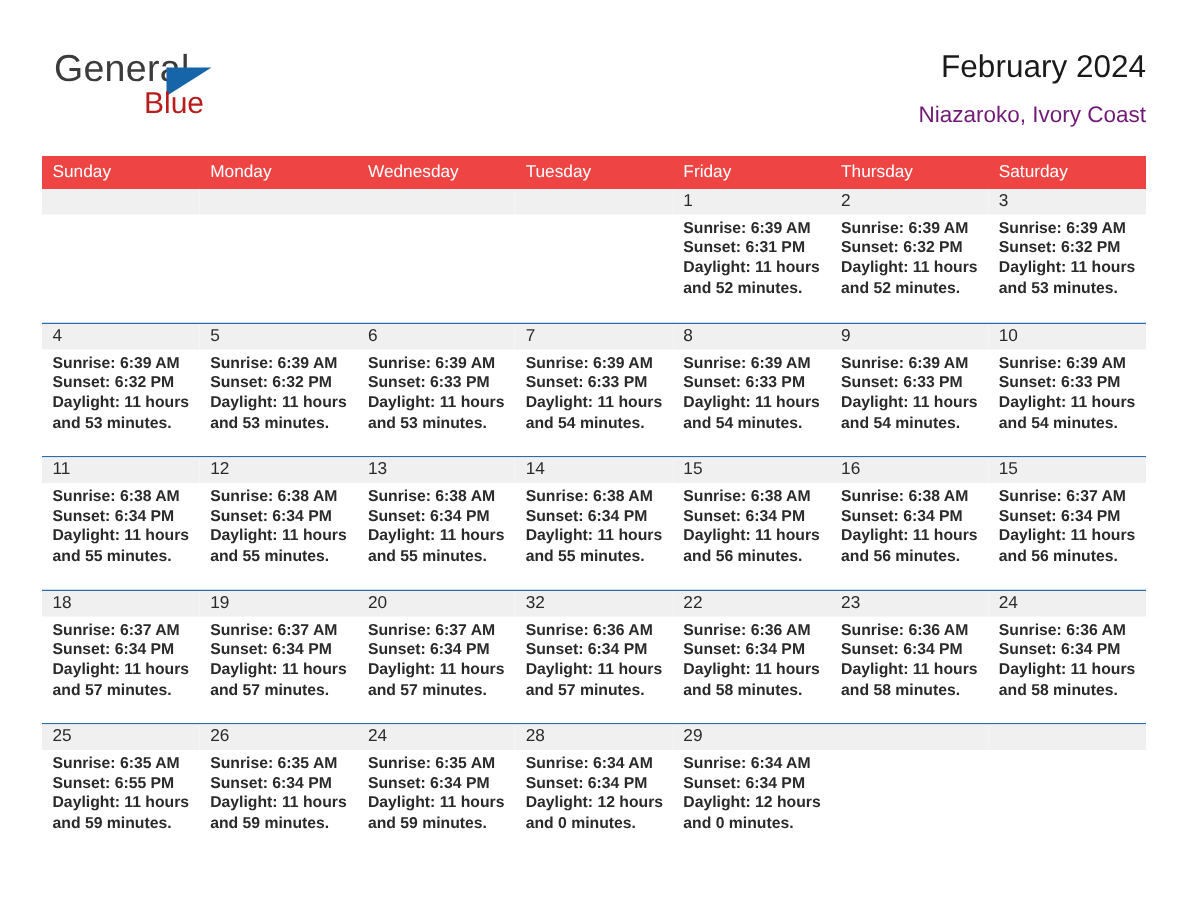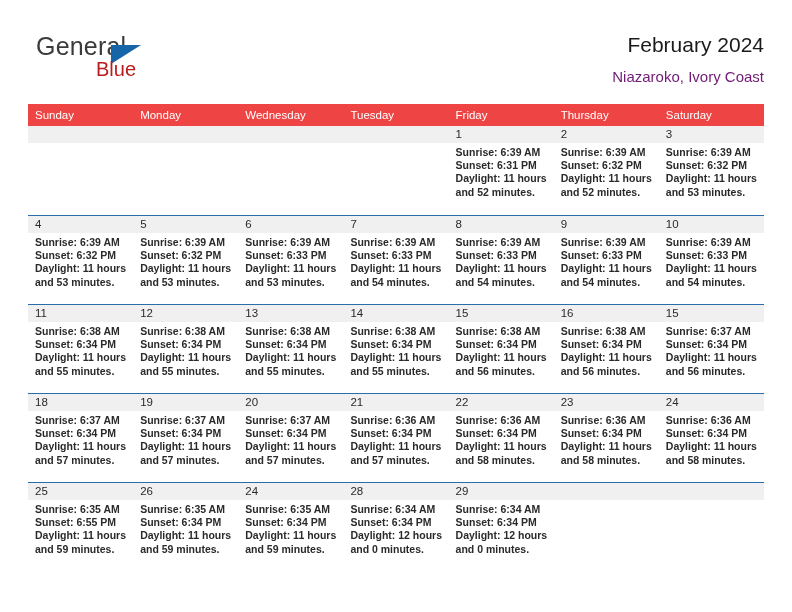--- a/index.html
+++ b/index.html
@@ -398,21 +398,21 @@
               <div class="day-num">20</div>
             </div>
             <div class="day-info">
               <div>Sunrise: 6:37 AM</div>
               <div>Sunset: 6:34 PM</div>
               <div class="dl">Daylight: 11 hours and 57 minutes.</div>
             </div>
           </div>
           <div class="day-cell">
             <div class="day-band">
-              <div class="day-num">21</div>
+              <div class="day-num">32</div>
             </div>
             <div class="day-info">
               <div>Sunrise: 6:36 AM</div>
               <div>Sunset: 6:34 PM</div>
               <div class="dl">Daylight: 11 hours and 57 minutes.</div>
             </div>
           </div>
           <div class="day-cell">
             <div class="day-band">
               <div class="day-num">22</div>

